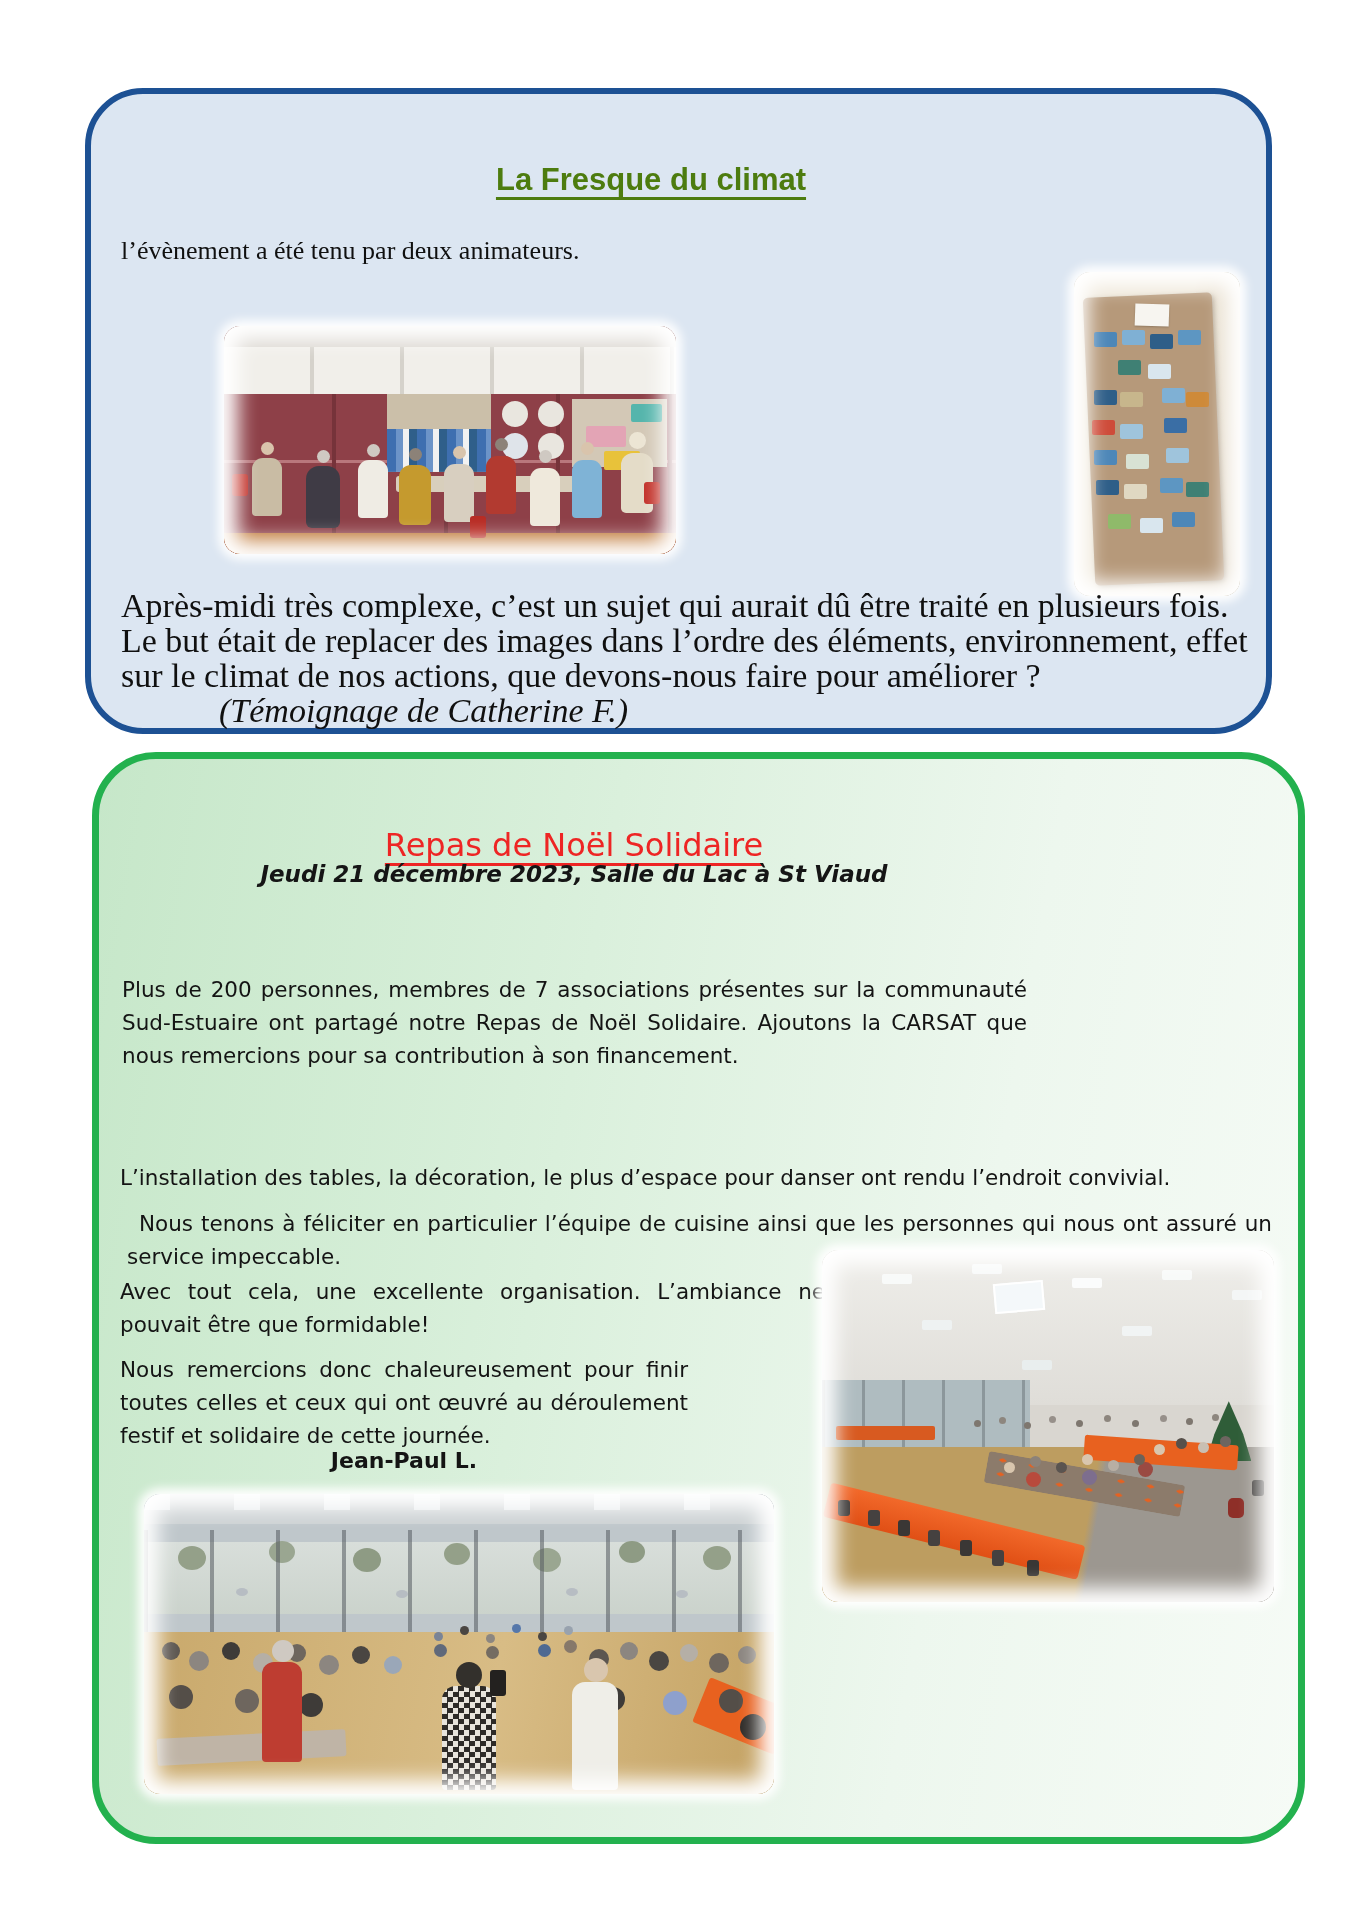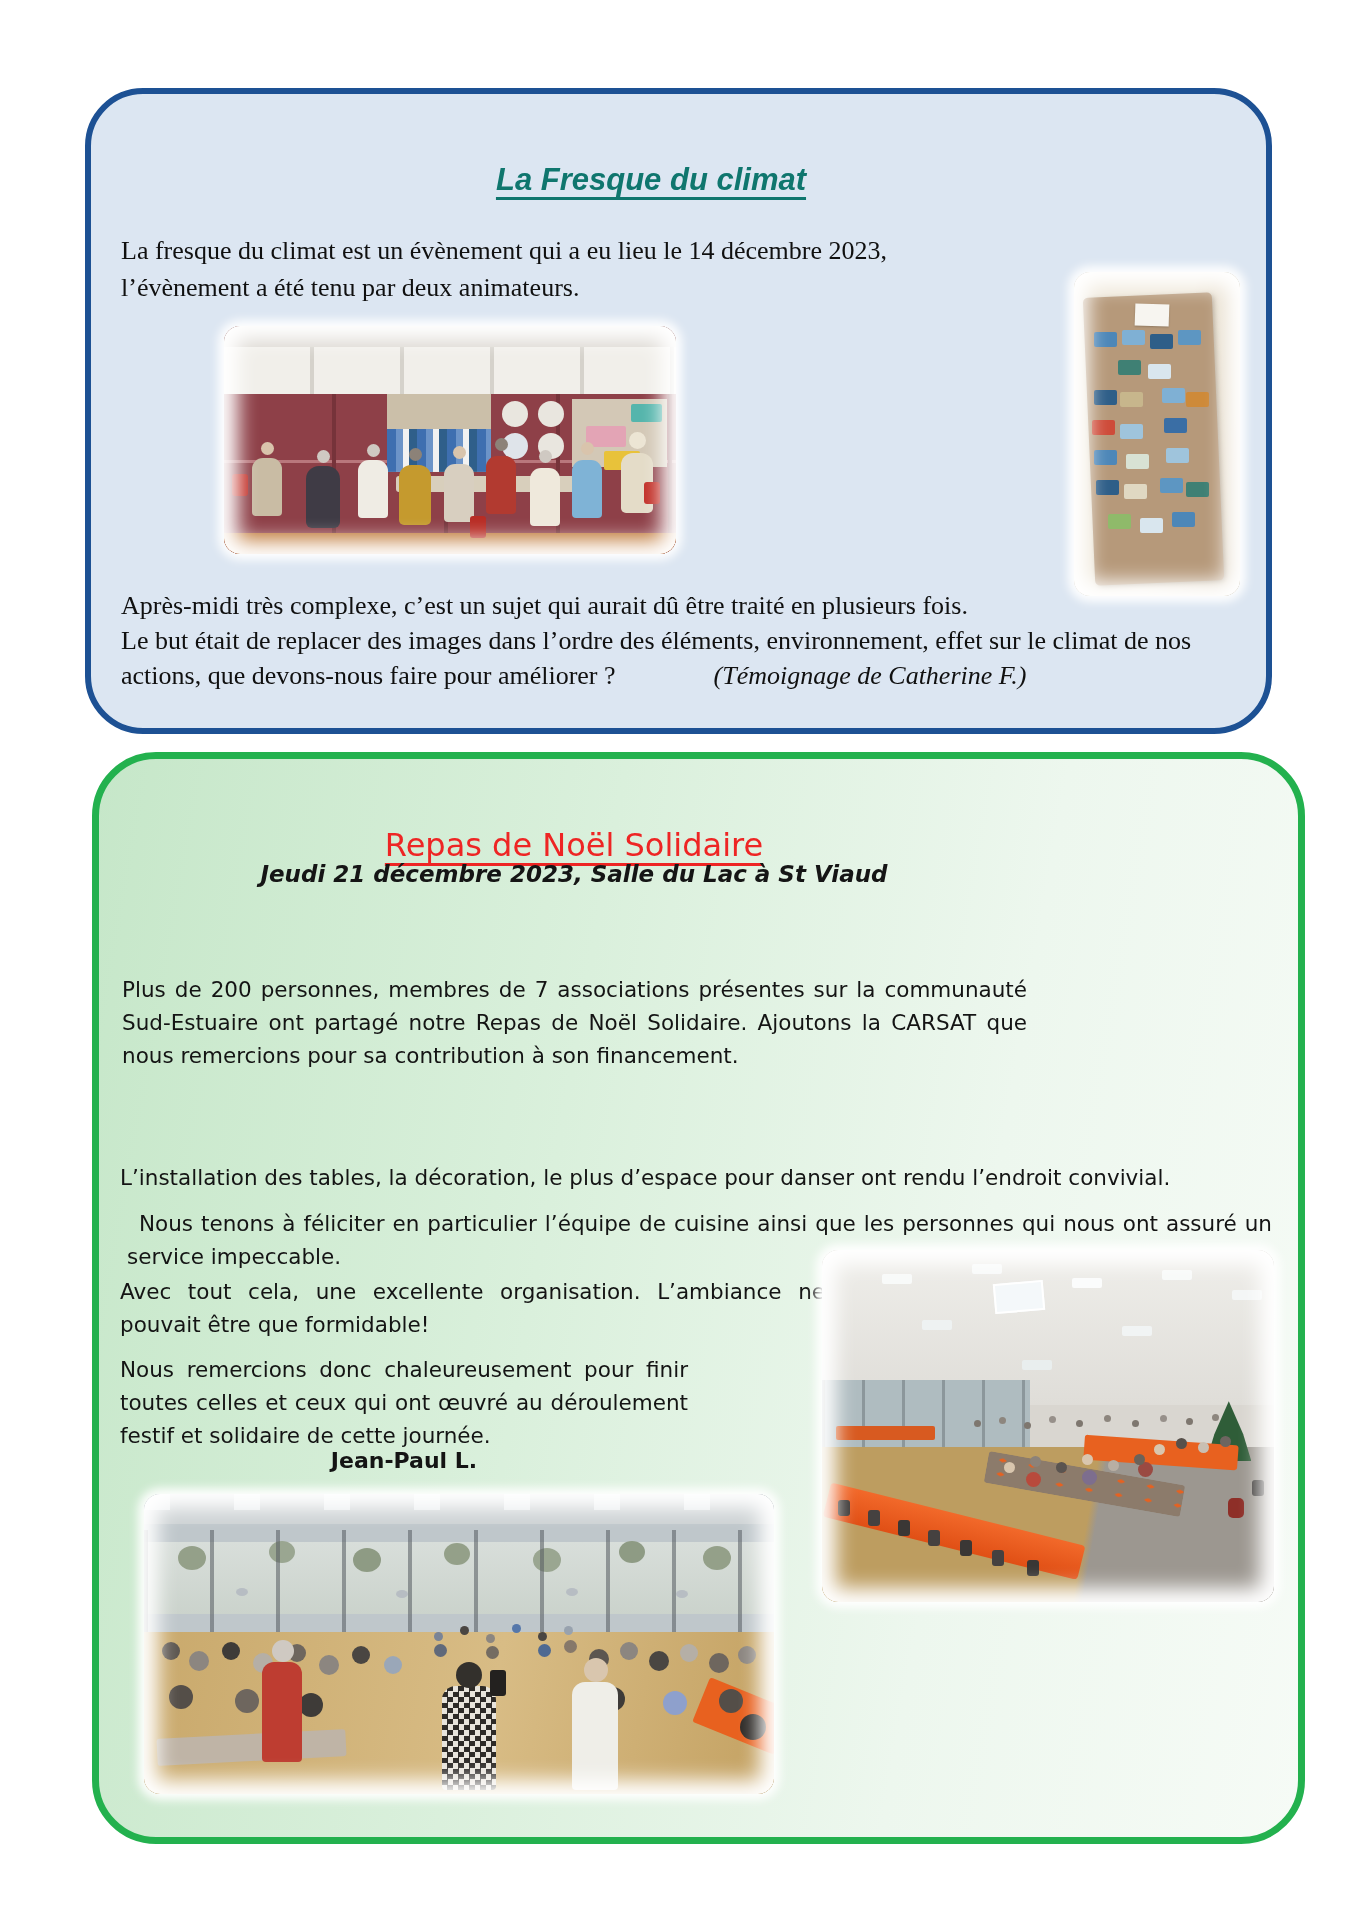--- a/index.html
+++ b/index.html
@@ -9,24 +9,24 @@
   
   .box{position:absolute;box-sizing:border-box;}
   .box-blue{left:85px;top:88px;width:1187px;height:646px;
             background:#dce6f2;border:6px solid #1d5194;border-radius:58px;}
   .box-green{left:92px;top:752px;width:1213px;height:1092px;
              background:linear-gradient(100deg,#c6e7c9 0%,#daf0dc 38%,#edf7ee 70%,#f6fbf6 100%);
              border:7px solid #23b14e;border-radius:64px;}
 
   
   .f-title{position:absolute;left:120px;top:42px;width:880px;text-align:center;
-           font-family:"Liberation Sans",sans-serif;font-weight:bold;font-size:31px;color:#0f766e;
-           text-decoration:underline;text-decoration-thickness:3px;text-underline-offset:7px;font-style:italic;}
+           font-family:"Liberation Sans",sans-serif;font-weight:bold;font-size:31px;color:#4d7c0f;
+           text-decoration:underline;text-decoration-thickness:3px;text-underline-offset:7px;}
   .f-intro{position:absolute;left:30px;top:138px;font-size:26px;line-height:37px;}
-  .f-paras{position:absolute;left:30px;top:494px;width:1145px;font-size:26px;line-height:35px;}
+  .f-paras{position:absolute;left:30px;top:494px;width:1145px;font-size:34px;line-height:35px;}
   .credit{font-style:italic;margin-left:98px;}
 
   
   .comic{font-family:"DejaVu Sans",sans-serif;}
   .r-title{position:absolute;left:25px;top:40px;width:900px;text-align:center;
            font-weight:normal;font-size:32px;color:#ee2524;
            text-decoration:underline;text-decoration-thickness:3px;text-underline-offset:7px;}
   .r-sub{position:absolute;left:25px;top:102px;width:900px;text-align:center;
          font-weight:bold;font-style:italic;font-size:23px;color:#151515;}
   .r-p{position:absolute;font-size:21.5px;line-height:33px;color:#141414;}
@@ -159,21 +159,20 @@
 </style>
 </head>
 <body>
 
 <div class="page">
 
   <section class="box box-blue">
     <h2 class="f-title">La Fresque du climat</h2>
 
     <div class="f-intro">
-      <div>La fresque du climat est un évènement qui a eu lieu le 14 décembre 2023,</div>
       <div>l’évènement a été tenu par deux animateurs.</div>
     </div>
 
     <div class="ph ph-a">
       <div class="pa-ceil"></div>
       <div class="pa-upper"></div>
       <div class="pa-body"></div>
       <div class="pa-floor"></div>
       <div class="pa-shelf1"></div>
       <div class="pa-shelf2"></div>

